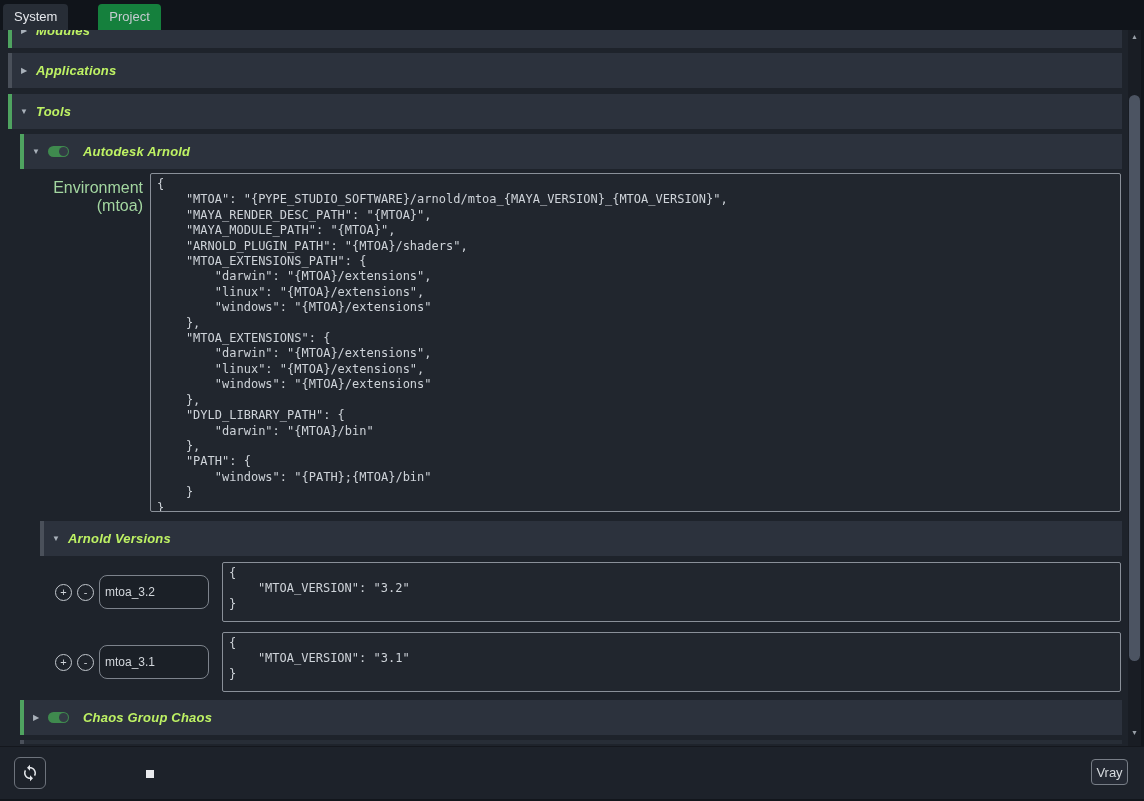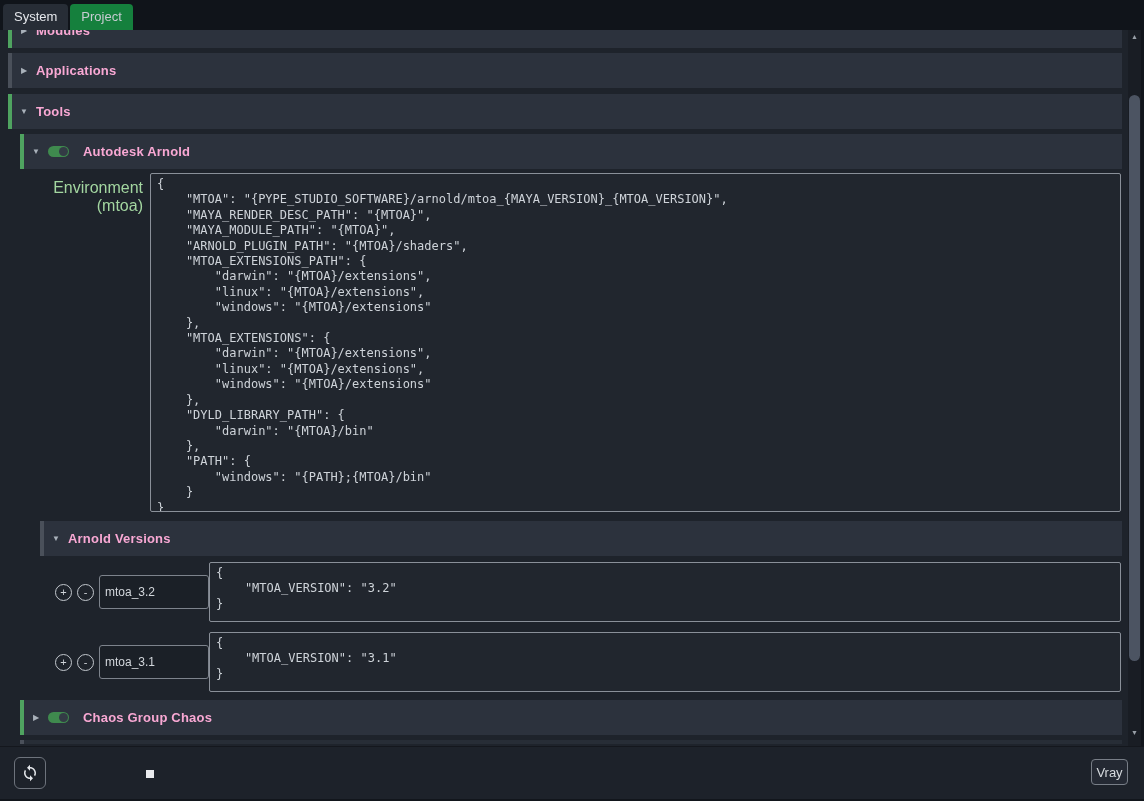--- a/index.html
+++ b/index.html
@@ -4,21 +4,21 @@
 <style>
   html, body { margin:0; padding:0; }
   body {
     width:1144px; height:801px; position:relative; overflow:hidden;
     background:#12161c;
     font-family:"Liberation Sans", sans-serif;
   }
   
   .tabbar {
     position:absolute; top:0; left:0; width:1144px; height:30px;
-    background:#10141a; display:flex; align-items:flex-end; padding-left:3px; box-sizing:border-box;
+    background:#10141a; display:flex; align-items:flex-end; padding-left:3px; box-sizing:border-box;gap:28px;
   }
   .tab {
     height:26px; line-height:26px; padding:0 11px; font-size:13px;
     color:#c6cbd1; background:#15803d; border-radius:4px 4px 0 0; margin-right:2px; cursor:default;
   }
   .tab.active { background:#272d36; color:#e4e7eb; }
 
   
   .viewport {
     position:absolute; top:30px; left:0; width:1128px; height:716px;
@@ -30,21 +30,21 @@
     height:35px; background:#2c323d; display:flex; align-items:center;
     box-sizing:border-box; border-left:4px solid #4a505a; margin-right:6px; margin-bottom:5px;
   }
   .hdr.green { border-left-color:#4fa360; }
   .hdr.l0 { margin-left:8px; }
   .hdr.l1 { margin-left:20px; }
   .hdr.l2 { margin-left:40px; }
   .arrow {
     width:24px; text-align:center; font-size:8px; color:#a9b1ba; flex:0 0 24px;
   }
-  .hdr .title { font-size:13px; font-weight:bold; color:#f9a8d4; letter-spacing:.2px; }
+  .hdr .title { font-size:13px; font-weight:bold; color:#bef264; letter-spacing:.2px;font-style:italic; }
 
   .toggle {
     width:21px; height:11px; border-radius:6px; background:#3f8a4e;
     position:relative; margin-right:14px; flex:0 0 21px;
   }
   .toggle .knob {
     position:absolute; right:1px; top:1px; width:9px; height:9px;
     border-radius:50%; background:#333b45;
   }
 
@@ -64,22 +64,22 @@
 
   .item-row { display:flex; align-items:center; margin-left:40px; margin-right:7px; padding-left:15px; box-sizing:border-box; }
   .item-row.first { margin-bottom:10px; }
   .item-row.second { margin-bottom:8px; }
   .circle-btn {
     width:17px; height:17px; flex:0 0 17px; border:1px solid #c2c7cd; border-radius:50%;
     background:transparent; color:#cfd3d8; font-size:11px; line-height:15px; text-align:center;
     box-sizing:border-box; margin-right:5px; padding:0; font-family:"Liberation Sans", sans-serif;
   }
   .key-input {
-    width:110px; flex:0 0 110px; height:20px; box-sizing:border-box; margin-right:0;
-    background:#1b2027; border:1px solid #7d838c; border-radius:3px;
+    width:110px; flex:0 0 110px; height:20px; box-sizing:border-box; margin-right:13px;
+    background:#1b2027; border:1px solid #7d838c; border-radius:8px;
     color:#d2d6db; font-size:12px; padding:16px 5px; outline:none; font-family:"Liberation Sans", sans-serif;
   }
   .item-row textarea.code { height:60px; }
 
   .next-sliver {
     margin-left:20px; margin-right:6px; height:4px; background:#272d36;
     border-left:4px solid #4a505a; box-sizing:border-box;
   }
 
   

